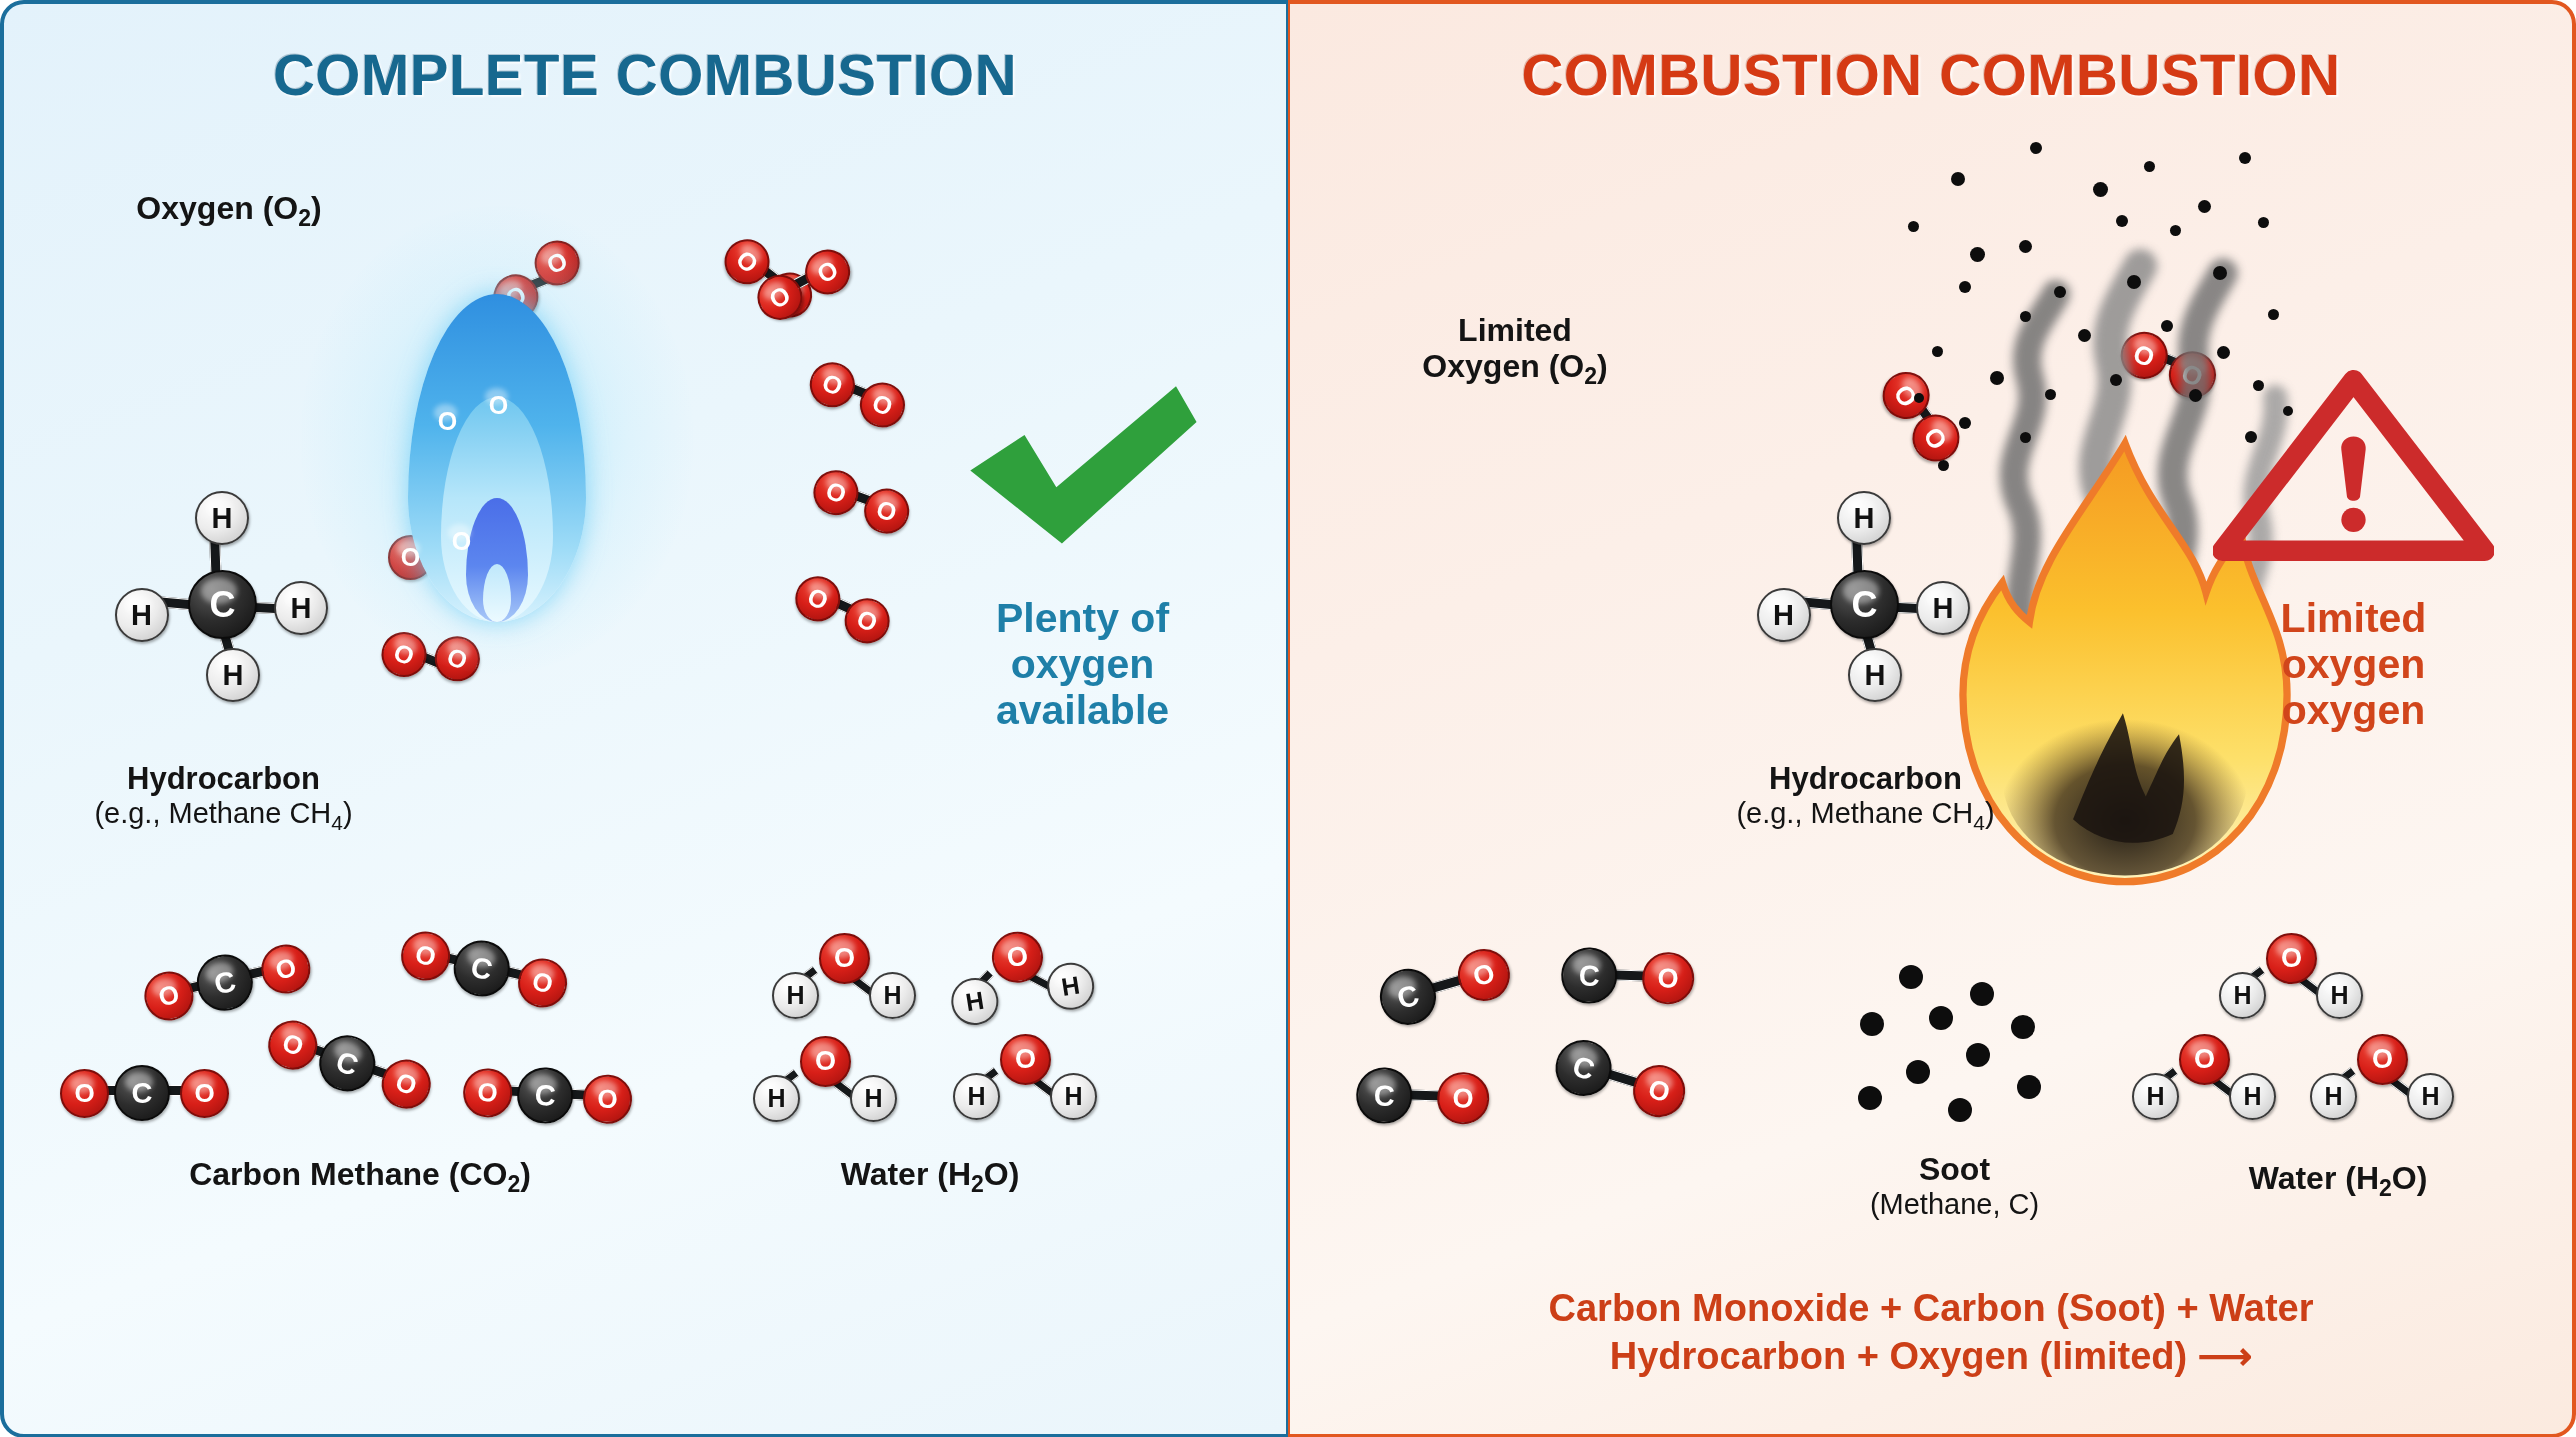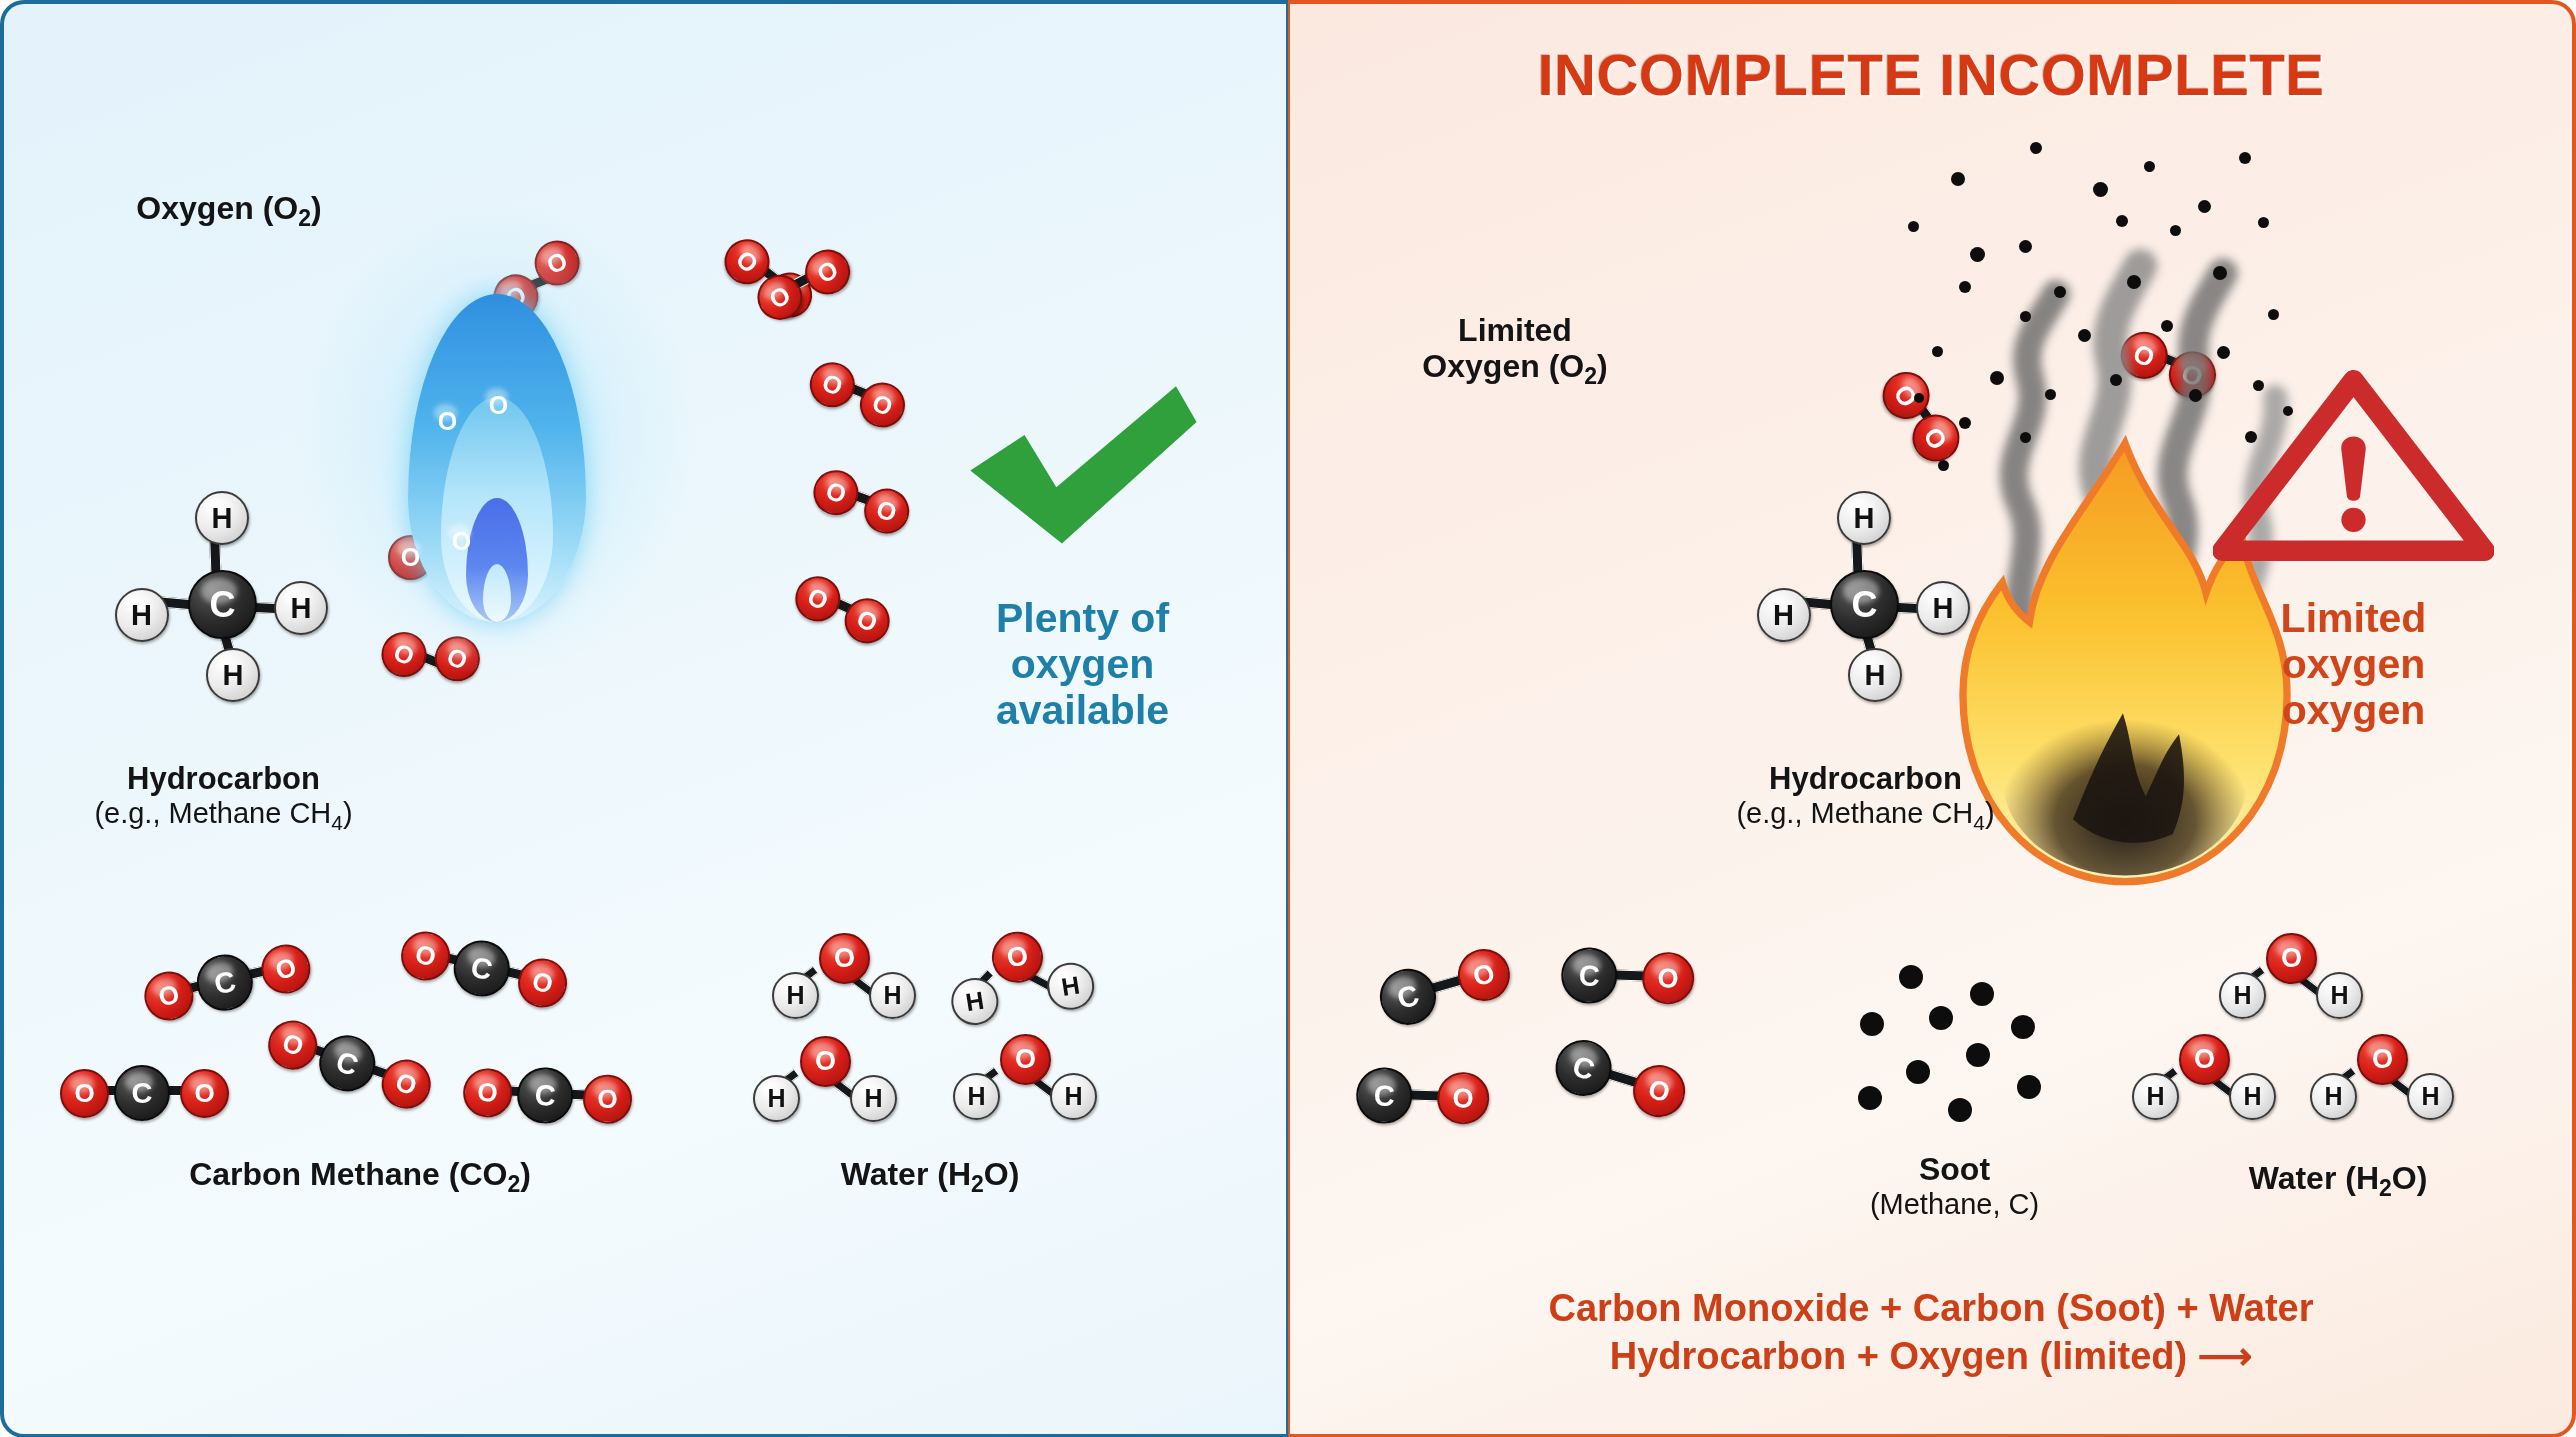--- a/index.html
+++ b/index.html
@@ -67,20 +67,21 @@
   
   .warn { position:absolute; left:923px; top:363px; width:281px; height:197px; }
 </style>
 </head>
 <body>
 
 <div class="board">
 
   <div class="panel left">
 
+    <div class="title blue">COMPLETE COMBUSTION</div>
 
     <div class="lbl" style="left:94px; top:187px; width:262px; font-size:32px;">
       <span>Oxygen (O</span><span class="sub">2</span><span>)</span>
     </div>
 
     <div>
 
       <div class="mol" style="left:485px; top:239px; width:103px; height:75px; transform:rotate(-22deg);">
         <div class="bond" style="left:24px; top:33px; width:47px; height:11.2px;"></div>
         <div class="atom O" style="left:0px; top:20.6px; width:45px; height:45px; font-size:25px;">
@@ -354,21 +355,21 @@
     </div>
 
     <div class="lbl" style="left:739px; top:1153px; width:374px; font-size:32px;">
       <span>Water (H</span><span class="sub">2</span><span>O)</span>
     </div>
 
   </div>
 
   <div class="panel right">
 
-    <div class="title red">INCOMPLETE INCOMPLETE</div>
+    <div class="title red">COMBUSTION COMBUSTION</div>
 
     <div class="lbl" style="left:66px; top:309px; width:318px; font-size:32px;">
       <div>Limited</div>
       <div>
         <span>Oxygen (O</span><span class="sub">2</span><span>)</span>
       </div>
     </div>
 
     <div class="mol" style="left:577px; top:374px; width:103px; height:86px; transform:rotate(55deg);">
       <div class="bond" style="left:24px; top:28px; width:49px; height:11.2px;"></div>

